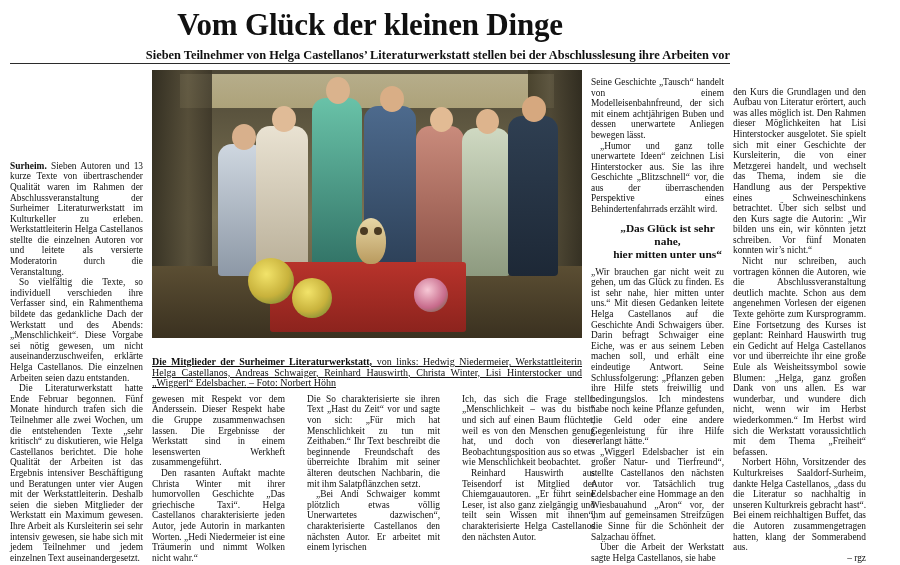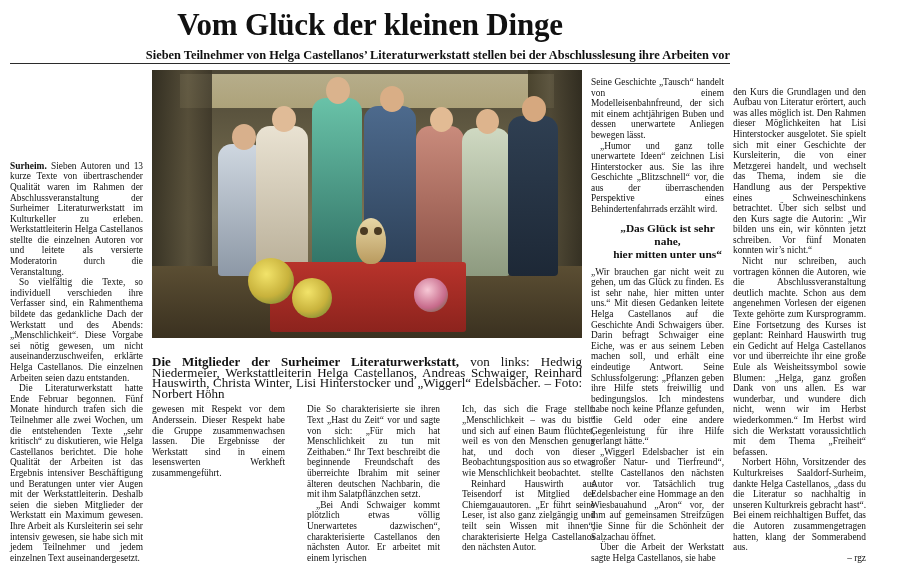--- a/index.html
+++ b/index.html
@@ -146,24 +146,25 @@
     content: "";
     position: absolute;
     top: 9px;
     width: 8px; height: 8px;
     border-radius: 50%;
     background: #4a3a22;
   }
   .photo .owl:before { left: 4px; }
   .photo .owl:after { right: 4px; }
   .caption {
-    font-size: 13px;
+    font-size: 10px;
     line-height: 10.6px;
     text-align: justify;
     margin: 19px 0 0 0;
+    text-decoration: underline;
   }
   .caption b { font-weight: bold; }
   .sub-columns {
     display: flex;
     gap: 22px;
     margin-top: 5px;
   }
   .sub-col {
     width: 133px;
     flex: 0 0 133px;
@@ -229,20 +230,21 @@
           <div class="bouquet" style="left:96px;bottom:34px;width:46px;height:46px;"></div>
           <div class="bouquet" style="left:140px;bottom:20px;width:40px;height:40px;"></div>
           <div class="bouquet" style="left:262px;bottom:26px;width:34px;height:34px;background:radial-gradient(circle at 40% 35%,#f7c9d6,#c76a8b 60%,#4f6b30 100%);"></div>
         </div>
         <div class="caption"><b>Die Mitglieder der Surheimer Literaturwerkstatt,</b><span> von links: Hedwig Niedermeier, Werkstattleiterin Helga Castellanos, Andreas Schwaiger, Reinhard Hauswirth, Christa Winter, Lisi Hinterstocker und „Wiggerl“ Edelsbacher.</span><span> – Foto: Norbert Höhn</span></div>
       </div>
 
       <div class="sub-columns">
         <div class="sub-col">
           <p class="body noindent">gewesen mit Respekt vor dem Anderssein. Dieser Respekt habe die Gruppe zusammenwachsen lassen. Die Ergebnisse der Werkstatt sind in einem lesenswerten Werkheft zusammengeführt.</p>
+          <p class="body">Den rasanten Auftakt machte Christa Winter mit ihrer humorvollen Geschichte „Das griechische Taxi“. Helga Castellanos charakterisierte jeden Autor, jede Autorin in markanten Worten. „Hedi Niedermeier ist eine Träumerin und nimmt Wolken nicht wahr.“</p>
         </div>
         <div class="sub-col">
           <p class="body noindent">Die So charakterisierte sie ihren Text „Hast du Zeit“ vor und sagte von sich: „Für mich hat Menschlichkeit zu tun mit Zeithaben.“ Ihr Text beschreibt die beginnende Freundschaft des überreichte Ibrahim mit seiner älteren deutschen Nachbarin, die mit ihm Salatpflänzchen setzt.</p>
           <p class="body">„Bei Andi Schwaiger kommt plötzlich etwas völlig Unerwartetes dazwischen“, charakterisierte Castellanos den nächsten Autor. Er arbeitet mit einem lyrischen</p>
         </div>
         <div class="sub-col">
           <p class="body noindent">Ich, das sich die Frage stellt: „Menschlichkeit – was du bist“ und sich auf einen Baum flüchtet, weil es von den Menschen genug hat, und doch von dieser Beobachtungsposition aus so etwas wie Menschlichkeit beobachtet.</p>
           <p class="body">Reinhard Hauswirth aus Teisendorf ist Mitglied der Chiemgauautoren. „Er führt seine Leser, ist also ganz zielgängig und teilt sein Wissen mit ihnen“, charakterisierte Helga Castellanos den nächsten Autor.</p>
         </div>
       </div>

